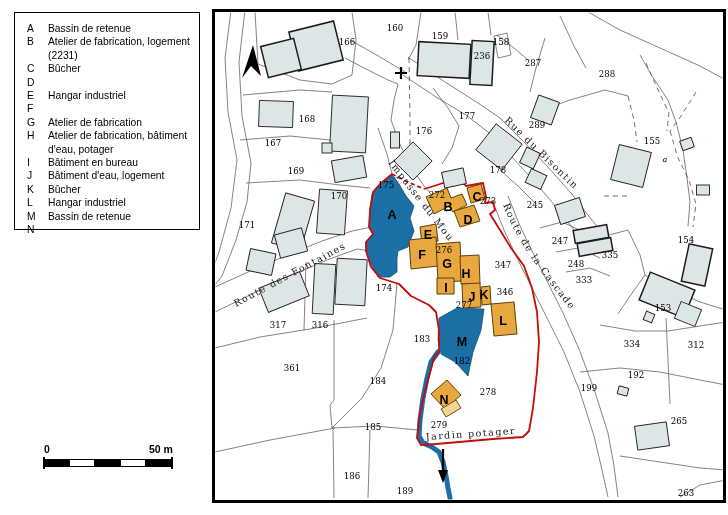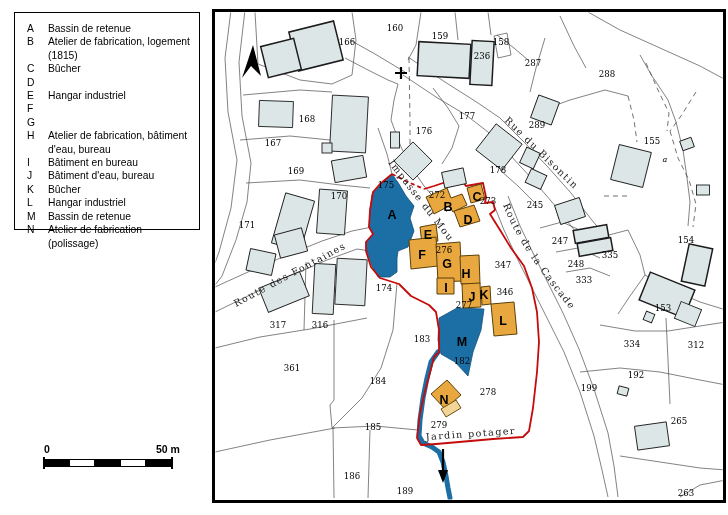--- a/index.html
+++ b/index.html
@@ -10,21 +10,21 @@
   #legend{position:absolute;left:14px;top:12px;width:186px;height:218px;
     border:1.2px solid #000;box-sizing:border-box;padding:9px 6px 6px 12px;background:#fff;}
   #legend ul{list-style:none;margin:0;padding:0;}
   #legend li{display:flex;font-size:10.3px;line-height:13.4px;color:#000;}
   #legend li .k{width:21px;flex:0 0 21px;}
   #legend li .t{flex:1;}
   
   #scalebar{position:absolute;left:44px;top:443px;width:140px;height:30px;}
   #scalebar .labels{position:relative;height:13px;font-size:10.5px;font-weight:bold;color:#000;}
   #scalebar .labels .z{position:absolute;left:0;}
-  #scalebar .labels .f{position:absolute;left:112px;}
+  #scalebar .labels .f{position:absolute;left:105px;}
   #scalebar .bar{position:relative;margin-top:3px;width:126px;height:6px;border:1px solid #000;display:flex;}
   #scalebar .bar i{flex:1;display:block;border-right:1px solid #000;}
   #scalebar .bar i:last-child{border-right:none;}
   #scalebar .tick{position:absolute;top:-3px;width:2px;height:12px;background:#000;}
   
   .pnum{font-family:"DejaVu Serif",serif;font-size:8.6px;fill:#000;}
   .pnum.it{font-style:italic;font-size:8px;}
   .street{font-family:"DejaVu Serif",serif;font-size:9.6px;fill:#1a1a1a;letter-spacing:1.4px;}
   .bletter{font-family:"Liberation Sans",sans-serif;font-weight:bold;font-size:12.5px;fill:#000;}
 </style>
@@ -228,66 +228,66 @@
     </svg>
 
   <div id="legend">
     <ul id="legend-list">
         <li>
           <span class="k">A</span>
           <span class="t">Bassin de retenue</span>
         </li>
         <li>
           <span class="k">B</span>
-          <span class="t">Atelier de fabrication, logement (1815)</span>
+          <span class="t">Atelier de fabrication, logement (2231)</span>
         </li>
         <li>
           <span class="k">C</span>
           <span class="t">Bûcher</span>
         </li>
         <li>
           <span class="k">D</span>
         </li>
         <li>
           <span class="k">E</span>
           <span class="t">Hangar industriel</span>
         </li>
         <li>
           <span class="k">F</span>
         </li>
         <li>
           <span class="k">G</span>
+          <span class="t">Atelier de fabrication</span>
         </li>
         <li>
           <span class="k">H</span>
-          <span class="t">Atelier de fabrication, bâtiment d'eau, bureau</span>
+          <span class="t">Atelier de fabrication, bâtiment d'eau, potager</span>
         </li>
         <li>
           <span class="k">I</span>
           <span class="t">Bâtiment en bureau</span>
         </li>
         <li>
           <span class="k">J</span>
-          <span class="t">Bâtiment d'eau, bureau</span>
+          <span class="t">Bâtiment d'eau, logement</span>
         </li>
         <li>
           <span class="k">K</span>
           <span class="t">Bûcher</span>
         </li>
         <li>
           <span class="k">L</span>
           <span class="t">Hangar industriel</span>
         </li>
         <li>
           <span class="k">M</span>
           <span class="t">Bassin de retenue</span>
         </li>
         <li>
           <span class="k">N</span>
-          <span class="t">Atelier de fabrication (polissage)</span>
         </li>
       </ul>
   </div>
 
   <div id="scalebar">
     <div class="labels">
       <span class="z">0</span>
       <span class="f">50 m</span>
     </div>
     <div class="bar">

